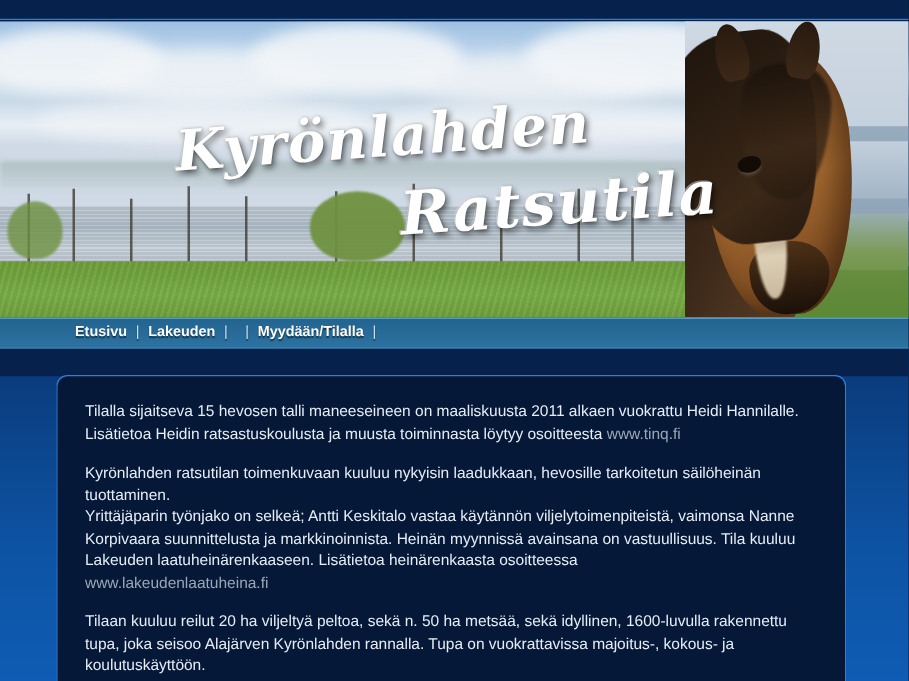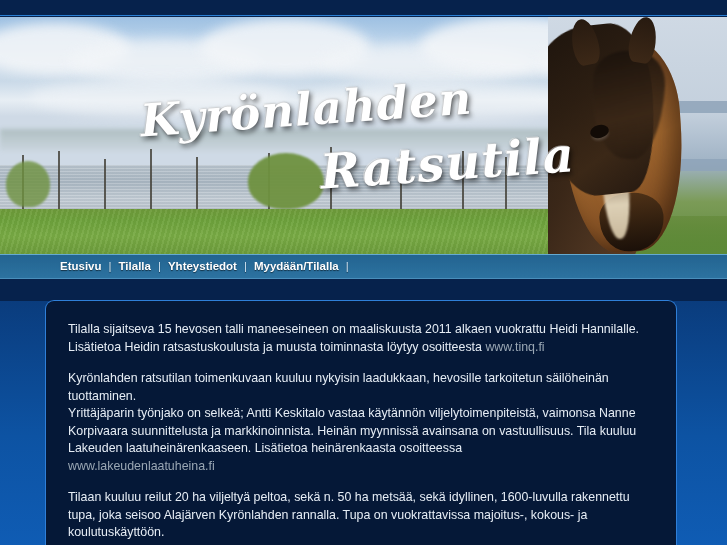--- a/index.html
+++ b/index.html
@@ -359,23 +359,22 @@
 
   <div id="logo">
     <div class="logo-line" id="logo-line1">Kyrönlahden</div>
     <div class="logo-line" id="logo-line2">Ratsutila</div>
   </div>
 
   <nav id="navbar">
     <div id="nav-list">
         <span class="nav-item">Etusivu</span>
         <span class="nav-sep">|</span>
-        <span class="nav-item">Tilalla</span>
+        <span class="nav-item">Lakeuden</span>
         <span class="nav-sep">|</span>
-        <span class="nav-item">Yhteystiedot</span>
         <span class="nav-sep">|</span>
         <span class="nav-item">Myydään/Tilalla</span>
         <span class="nav-sep">|</span>
       </div>
   </nav>
 
   <div id="under-nav"></div>
 
   <main id="content-panel">
       <p><span>Tilalla sijaitseva 15 hevosen talli maneeseineen on maaliskuusta 2011 alkaen vuokrattu Heidi Hannilalle. Lisätietoa Heidin ratsastuskoulusta ja muusta toiminnasta löytyy osoitteesta </span><span class="ext-link">www.tinq.fi</span></p>

